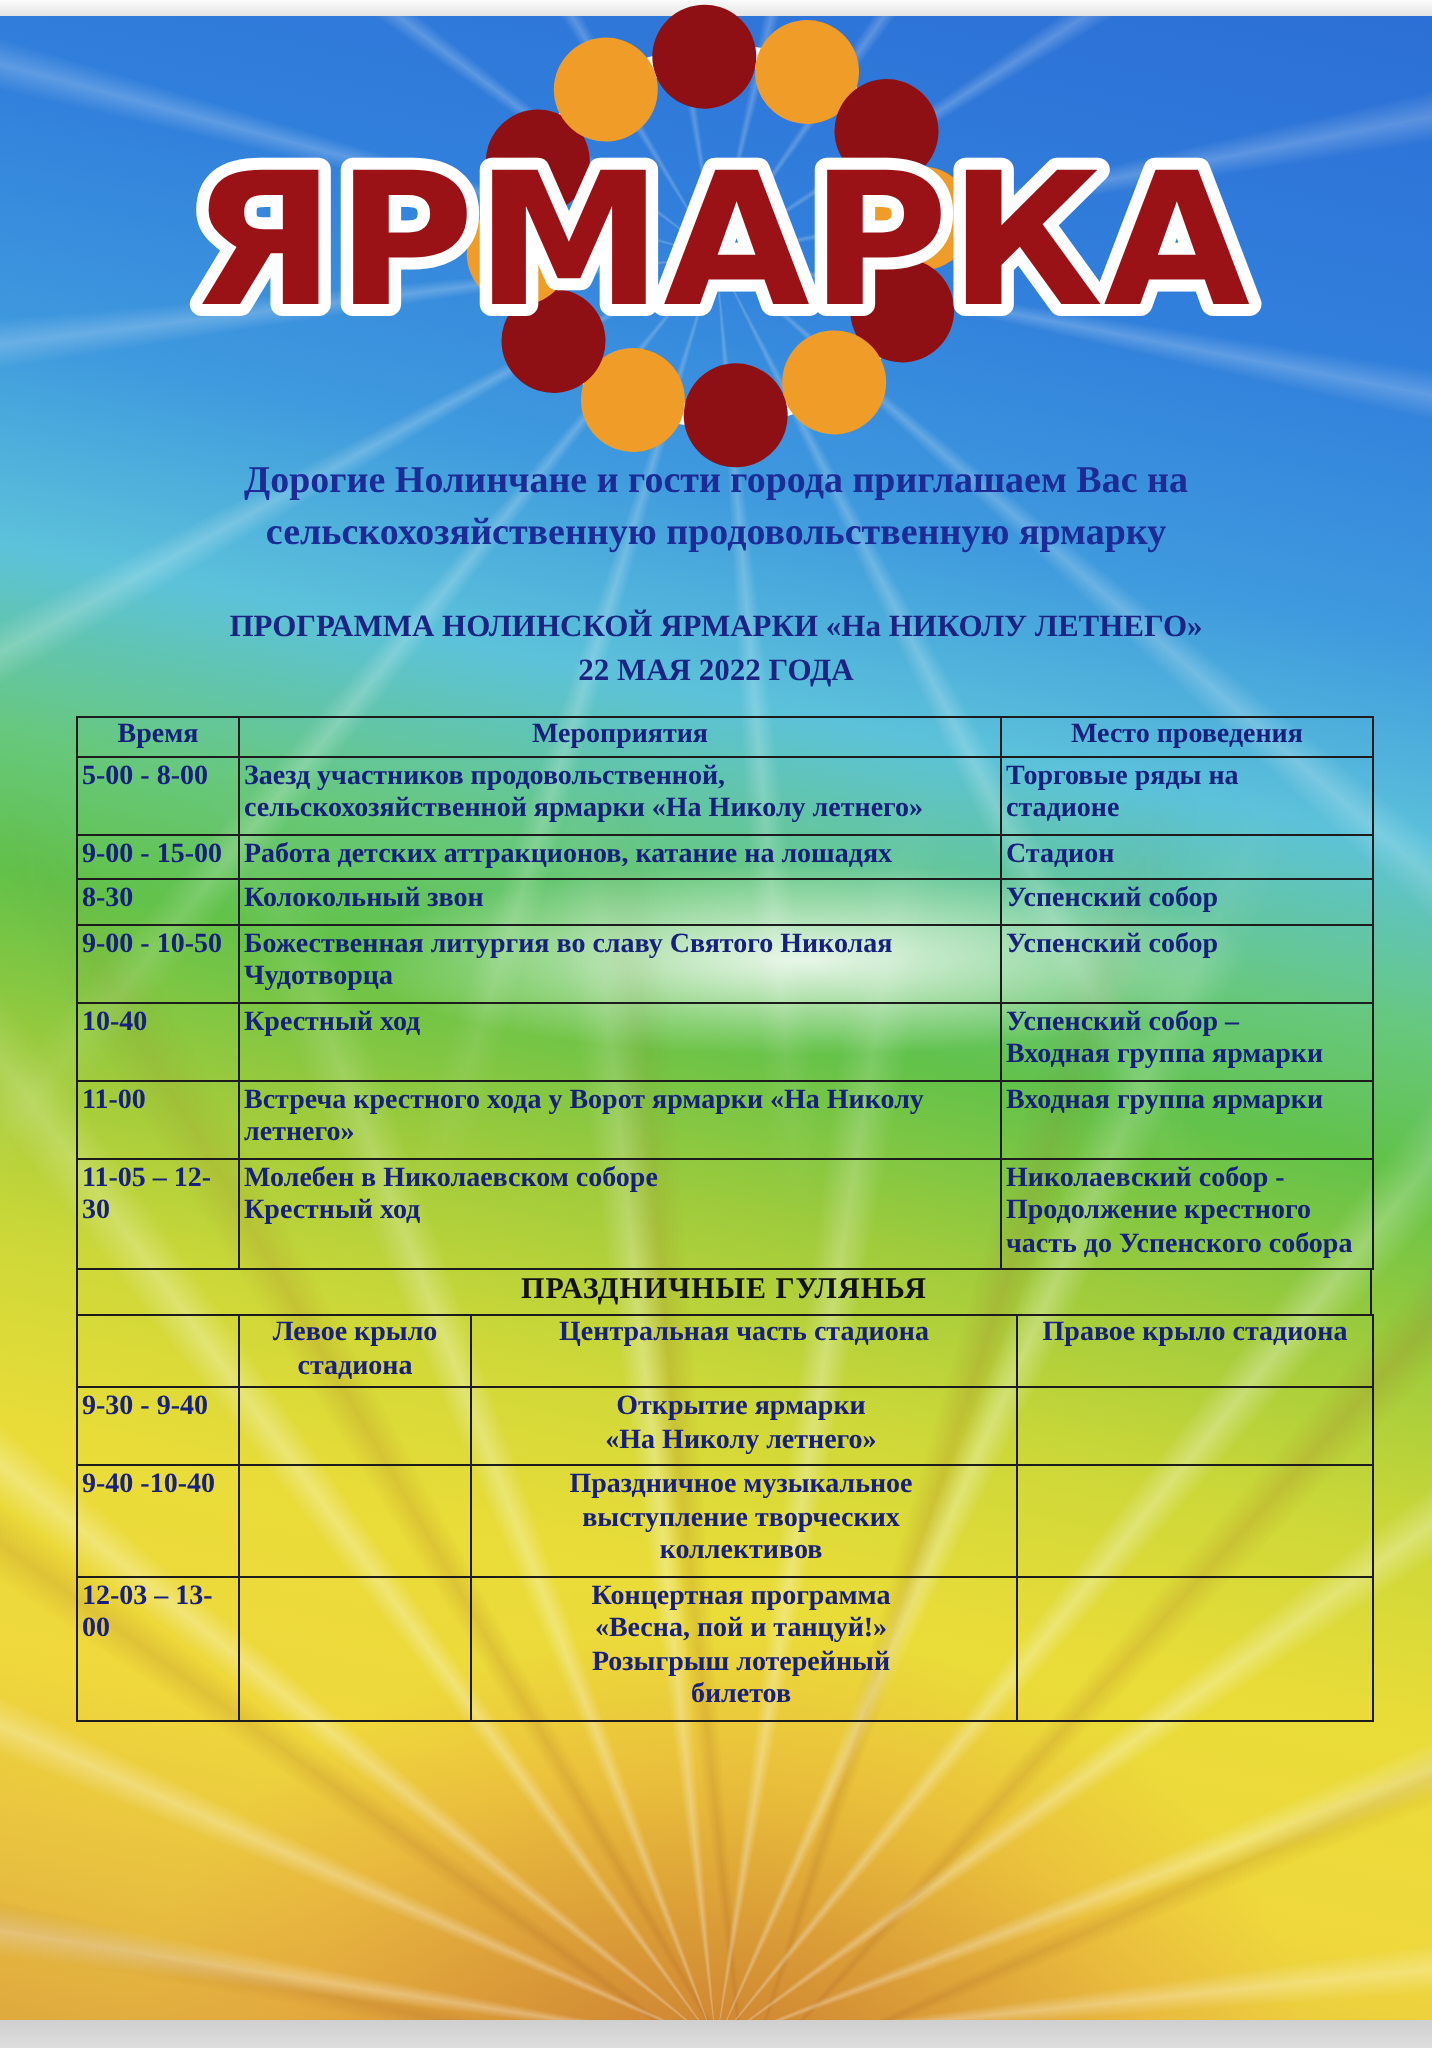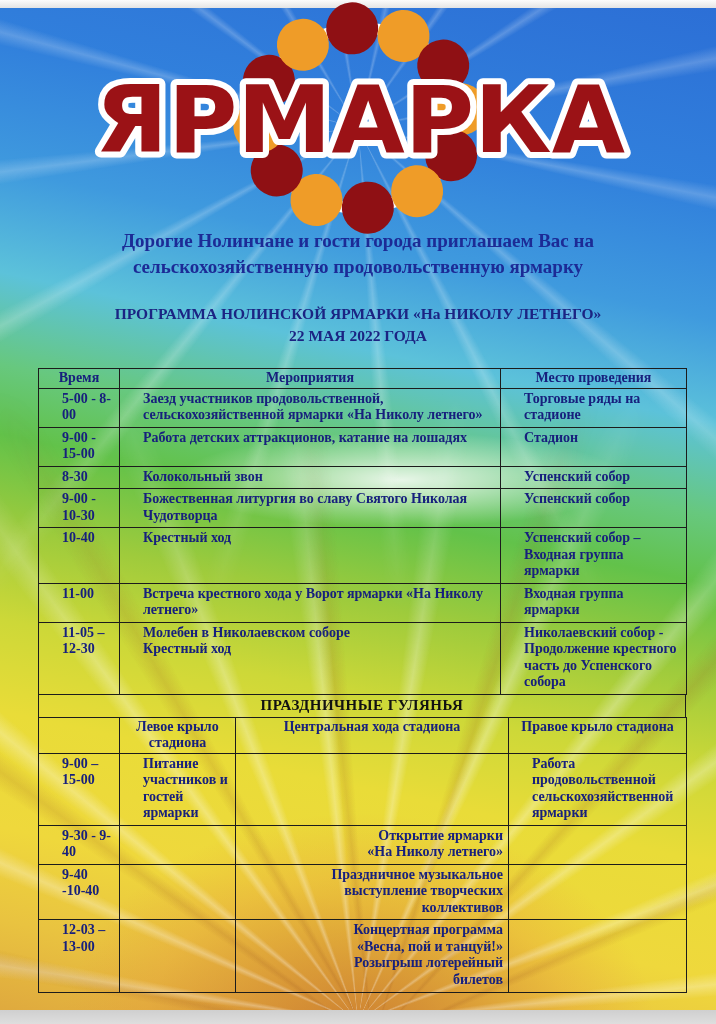--- a/index.html
+++ b/index.html
@@ -44,31 +44,31 @@
     position:absolute;left:38px;top:228px;width:640px;
     text-align:center;font-weight:bold;font-size:19px;line-height:1.38;
     color:#1c2b96;white-space:pre-line;
   }
   .program-title{
     position:absolute;left:38px;top:303px;width:640px;
     text-align:center;font-weight:bold;font-size:15.5px;line-height:1.42;
     color:#1b2483;white-space:pre-line;
   }
 
-  .tables{position:absolute;left:38px;top:368px;width:648px;}
+  .tables{position:absolute;left:38px;top:358px;width:648px;}
   table{border-collapse:collapse;width:648px;table-layout:fixed;}
   td,th{
     border:1px solid #1c1c1c;vertical-align:top;
     font-weight:bold;font-size:14px;line-height:1.18;color:#17207d;
-    padding:2px 5px 3px 23px;white-space:pre-line;text-align:left;
+    padding:2px 5px 3px 2px;white-space:pre-line;text-align:left;
   }
   th{text-align:center;padding:1px 2px;}
   .t1-c0{width:81px;} .t1-c1{width:381px;} .t1-c2{width:186px;}
   .t2-c0{width:81px;} .t2-c1{width:116px;} .t2-c2{width:273px;} .t2-c3{width:178px;}
-  .center{text-align:right;margin-top:42px;}
+  .center{text-align:center;margin-top:42px;}
   .section-title{
     border:1px solid #1c1c1c;border-top:none;
     text-align:center;font-weight:bold;font-size:15px;color:#111111;
     padding:2px 0 3px 0;letter-spacing:.5px;
   }
   table.t2{margin-top:-1px;}
 </style>
 </head>
 <body>
 
@@ -130,21 +130,21 @@
         <td>9-00 - 15-00</td>
         <td>Работа детских аттракционов, катание на лошадях</td>
         <td>Стадион</td>
       </tr>
       <tr>
         <td>8-30</td>
         <td>Колокольный звон</td>
         <td>Успенский собор</td>
       </tr>
       <tr>
-        <td>9-00 - 10-30</td>
+        <td>9-00 - 10-50</td>
         <td>Божественная литургия во славу  Святого Николая
 Чудотворца</td>
         <td>Успенский собор</td>
       </tr>
       <tr>
         <td>10-40</td>
         <td>Крестный ход</td>
         <td>Успенский собор –
  Входная группа ярмарки</td>
       </tr>
@@ -172,33 +172,22 @@
           <col class="t2-c0">
           <col class="t2-c1">
           <col class="t2-c2">
           <col class="t2-c3">
         </colgroup>
       <tbody>
           <tr>
         <th></th>
         <th>Левое крыло
 стадиона</th>
-        <th>Центральная хода стадиона</th>
+        <th>Центральная часть стадиона</th>
         <th>Правое крыло стадиона</th>
-      </tr>
-      <tr>
-        <td>9-00 – 15-00</td>
-        <td>Питание
-участников и
-гостей ярмарки</td>
-        <td class="center"></td>
-        <td>Работа
-продовольственной
-сельскохозяйственной
-ярмарки</td>
       </tr>
       <tr>
         <td>9-30 - 9-40</td>
         <td></td>
         <td class="center">Открытие ярмарки
 «На Николу летнего»</td>
         <td></td>
       </tr>
       <tr>
         <td>9-40 -10-40</td>

